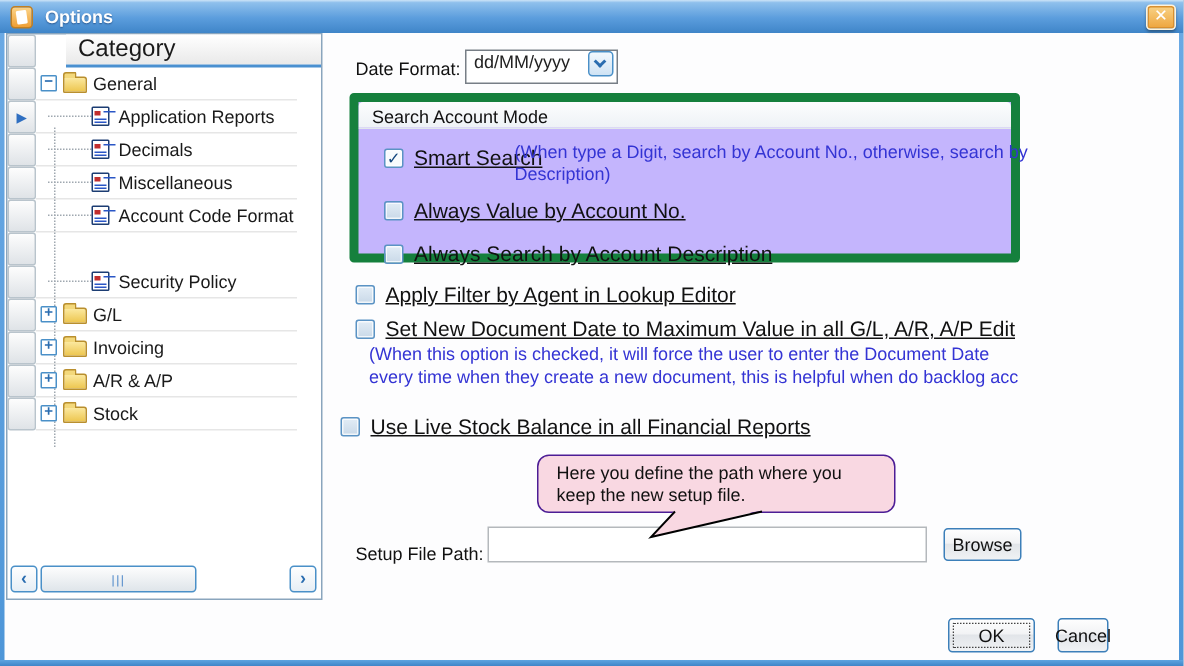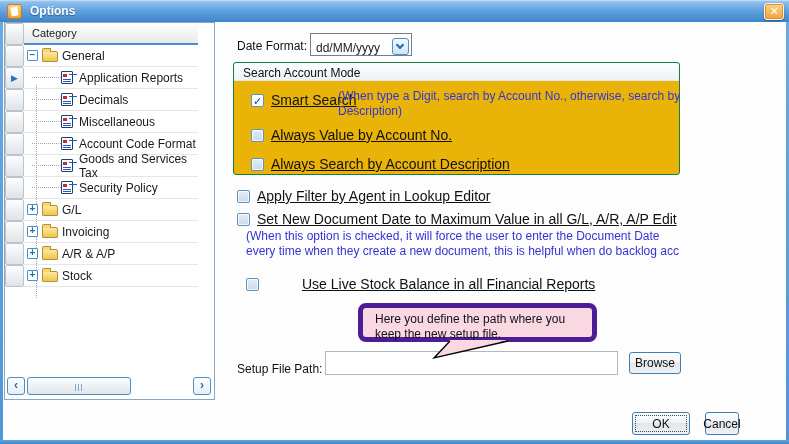--- a/index.html
+++ b/index.html
@@ -24,22 +24,22 @@
     background:linear-gradient(#f9d387,#eda43c);border:1px solid #fdf3dd;
     box-shadow:0 1px 2px rgba(0,0,0,.35), inset 0 0 0 1px #d89030;
     color:#fff;font-weight:bold;font-size:11px;line-height:15px;text-align:center;cursor:pointer;}
   
   .treepanel{position:absolute;left:4px;top:22px;width:211px;height:378px;background:#fff;
     border:1px solid #8aa5bd;z-index:10;}
   .tree-header{display:flex;height:22px;}
   .ind{width:19px;height:22px;flex:none;border:1px solid #b9c4cc;border-radius:2px;
     background:linear-gradient(#fdfdfd,#dfe3e7);display:flex;align-items:center;justify-content:center;}
   .cat-head{width:174px;background:linear-gradient(#ffffff,#e9e9e9);
-    border-bottom:2px solid #4a90d0;font-size:11px;color:#1a1a1a;
-    display:flex;align-items:center;padding-left:8px;}
+    border-bottom:2px solid #4a90d0;font-size:16px;color:#1a1a1a;
+    display:flex;align-items:center;padding-left:8px;margin-left:20px;}
   .trow{display:flex;height:22px;width:194px;position:relative;}
   .cell{width:174px;display:flex;align-items:center;border-bottom:1px solid #e6e6e6;
     position:relative;font-size:12px;color:#1a1a1a;}
   .ebox{width:11px;height:11px;flex:none;border:1px solid #4a90c8;background:#fff;color:#2a6db0;
     font-size:10px;line-height:8px;font-weight:bold;text-align:center;border-radius:1px;
     margin-left:3px;z-index:3;cursor:pointer;}
   .folder{width:16px;height:11px;flex:none;background:linear-gradient(#fbe89e,#edc64f);
     border:1px solid #b98f2e;border-radius:1px 2px 1px 1px;position:relative;margin:2px 4px 0 4px;}
   .folder:before{content:"";position:absolute;left:-1px;top:-4px;width:7px;height:3px;
     background:#f3d87b;border:1px solid #b98f2e;border-bottom:none;border-radius:2px 1px 0 0;}
@@ -58,40 +58,40 @@
     line-height:15px;text-align:center;cursor:pointer;}
   .sbtn.l{margin-left:2px;}
   .sthumb{width:104px;height:18px;margin-left:2px;border:1px solid #4a90c8;border-radius:3px;
     background:linear-gradient(#fdfdfd,#dfe5ea);color:#4a86c8;font-size:8px;letter-spacing:1px;
     display:flex;align-items:center;justify-content:center;cursor:grab;}
   .strack{flex:1;}
   .sbtn.r{margin-right:3px;}
   
   .lbl{position:absolute;font-size:12px;color:#111;white-space:nowrap;}
   .combo{position:absolute;left:310px;top:33px;width:102px;height:23px;background:#fff;
-    border:1px solid #777e86;display:flex;align-items:flex-end;cursor:pointer;}
+    border:1px solid #777e86;display:flex;align-items:flex-start;cursor:pointer;}
   .combo-val{flex:1;padding-left:5px;font-size:12px;color:#222;}
   .combo-btn{width:17px;height:17px;margin-right:2px;border:1px solid #4a90c8;border-radius:3px;
     background:linear-gradient(#f3f9fe,#cfe3f4);position:relative;flex:none;}
   .chev{position:absolute;left:4px;top:3px;width:6px;height:6px;border-right:2px solid #2a6db0;
     border-bottom:2px solid #2a6db0;transform:rotate(45deg);}
-  .group{position:absolute;left:233px;top:62px;width:447px;height:113px;background:#eab308;
-    border:1px solid #15803d;border-radius:3px;}
+  .group{position:absolute;left:233px;top:62px;width:447px;height:113px;background:#c4b5fd;
+    border:6px solid #15803d;border-radius:3px;}
   .group-head{height:18px;background:linear-gradient(#fcfdfe,#eef2f6);
     border-bottom:1px solid #e2e7ec;border-radius:3px 3px 0 0;padding:3px 0 0 9px;
     font-size:12px;color:#111;}
   .cbrow{position:absolute;display:flex;align-items:center;cursor:pointer;}
   .cbox{width:13px;height:13px;flex:none;border:1px solid #5b93c4;border-radius:2px;
     background:linear-gradient(#e3edf6,#c9d9e8);box-shadow:inset 0 0 0 1px rgba(255,255,255,.75);
     margin-right:7px;color:#14477e;font-size:11px;line-height:12px;font-weight:bold;text-align:center;}
   .cbox.checked{background:#f8fbfd;}
   .cbl{font-size:14px;color:#111;white-space:nowrap;text-decoration:underline;}
   .note{position:absolute;font-size:12px;color:#3434d4;line-height:15px;white-space:nowrap;}
   .balloon{position:absolute;left:358px;top:303px;width:239px;height:39px;background:#f9d8e2;
-    border:5px solid #4c1d95;border-radius:8px;padding:4px 0 0 12px;font-size:12px;color:#111;
+    border:1px solid #4c1d95;border-radius:8px;padding:4px 0 0 12px;font-size:12px;color:#111;
     line-height:15px;z-index:5;}
   .tailsvg{position:absolute;left:420px;top:340px;z-index:6;}
   .field{position:absolute;left:325px;top:351px;width:293px;height:24px;border:1px solid #b4b8bc;
     background:#fff;font-size:12px;padding:0 5px;color:#222;outline:none;}
   .btn{position:absolute;border:1px solid #3c7fb9;border-radius:3px;font-size:12px;color:#111;
     background:linear-gradient(#fefefe 0%,#f2f3f5 45%,#e2e5e9 50%,#f0f2f4 100%);
     display:flex;align-items:center;justify-content:center;cursor:pointer;}
   .btn-browse{left:629px;top:352px;width:52px;height:22px;}
   .btn-ok{left:632px;top:412px;width:58px;height:23px;}
   .btn-cancel{left:705px;top:412px;width:34px;height:23px;}
@@ -158,25 +158,20 @@
     <div class="trow">
       <div class="ind"></div>
       <div class="cell">
           <span class="conn"></span>
         <span class="doc"></span>
         <span>Account Code Format</span>
         </div>
     </div>
     <div class="trow">
       <div class="ind"></div>
-      <div class="cell">
-          <span class="conn"></span>
-        <span class="doc"></span>
-        <span>Goods and Services Tax</span>
-        </div>
     </div>
     <div class="trow">
       <div class="ind"></div>
       <div class="cell">
           <span class="conn"></span>
         <span class="doc"></span>
         <span>Security Policy</span>
         </div>
     </div>
     <div class="trow">
@@ -253,21 +248,21 @@
     <span class="cbl">Apply Filter by Agent in Lookup Editor</span>
   </label>
   <label class="cbrow" style="left:237px;top:211px;">
     <span class="cbox"></span>
     <span class="cbl">Set New Document Date to Maximum Value in all G/L, A/R, A/P Edit</span>
   </label>
   <div class="note" style="left:246px;top:229px;">
     <div>(When this option is checked, it will force the user to enter the Document Date</div>
     <div>every time when they create a new document, this is helpful when do backlog acc</div>
   </div>
-  <label class="cbrow" style="left:246px;top:276px;gap:36px;">
+  <label class="cbrow" style="left:227px;top:276px;">
     <span class="cbox"></span>
     <span class="cbl">Use Live Stock Balance in all Financial Reports</span>
   </label>
 
   <div class="balloon">
     <div>Here you define the path where you</div>
     <div>keep the new setup file.</div>
   </div>
   <svg class="tailsvg" width="90" height="20">
     <polygon points="30,0 14,18 88,0" fill="#f9d8e2"></polygon>

